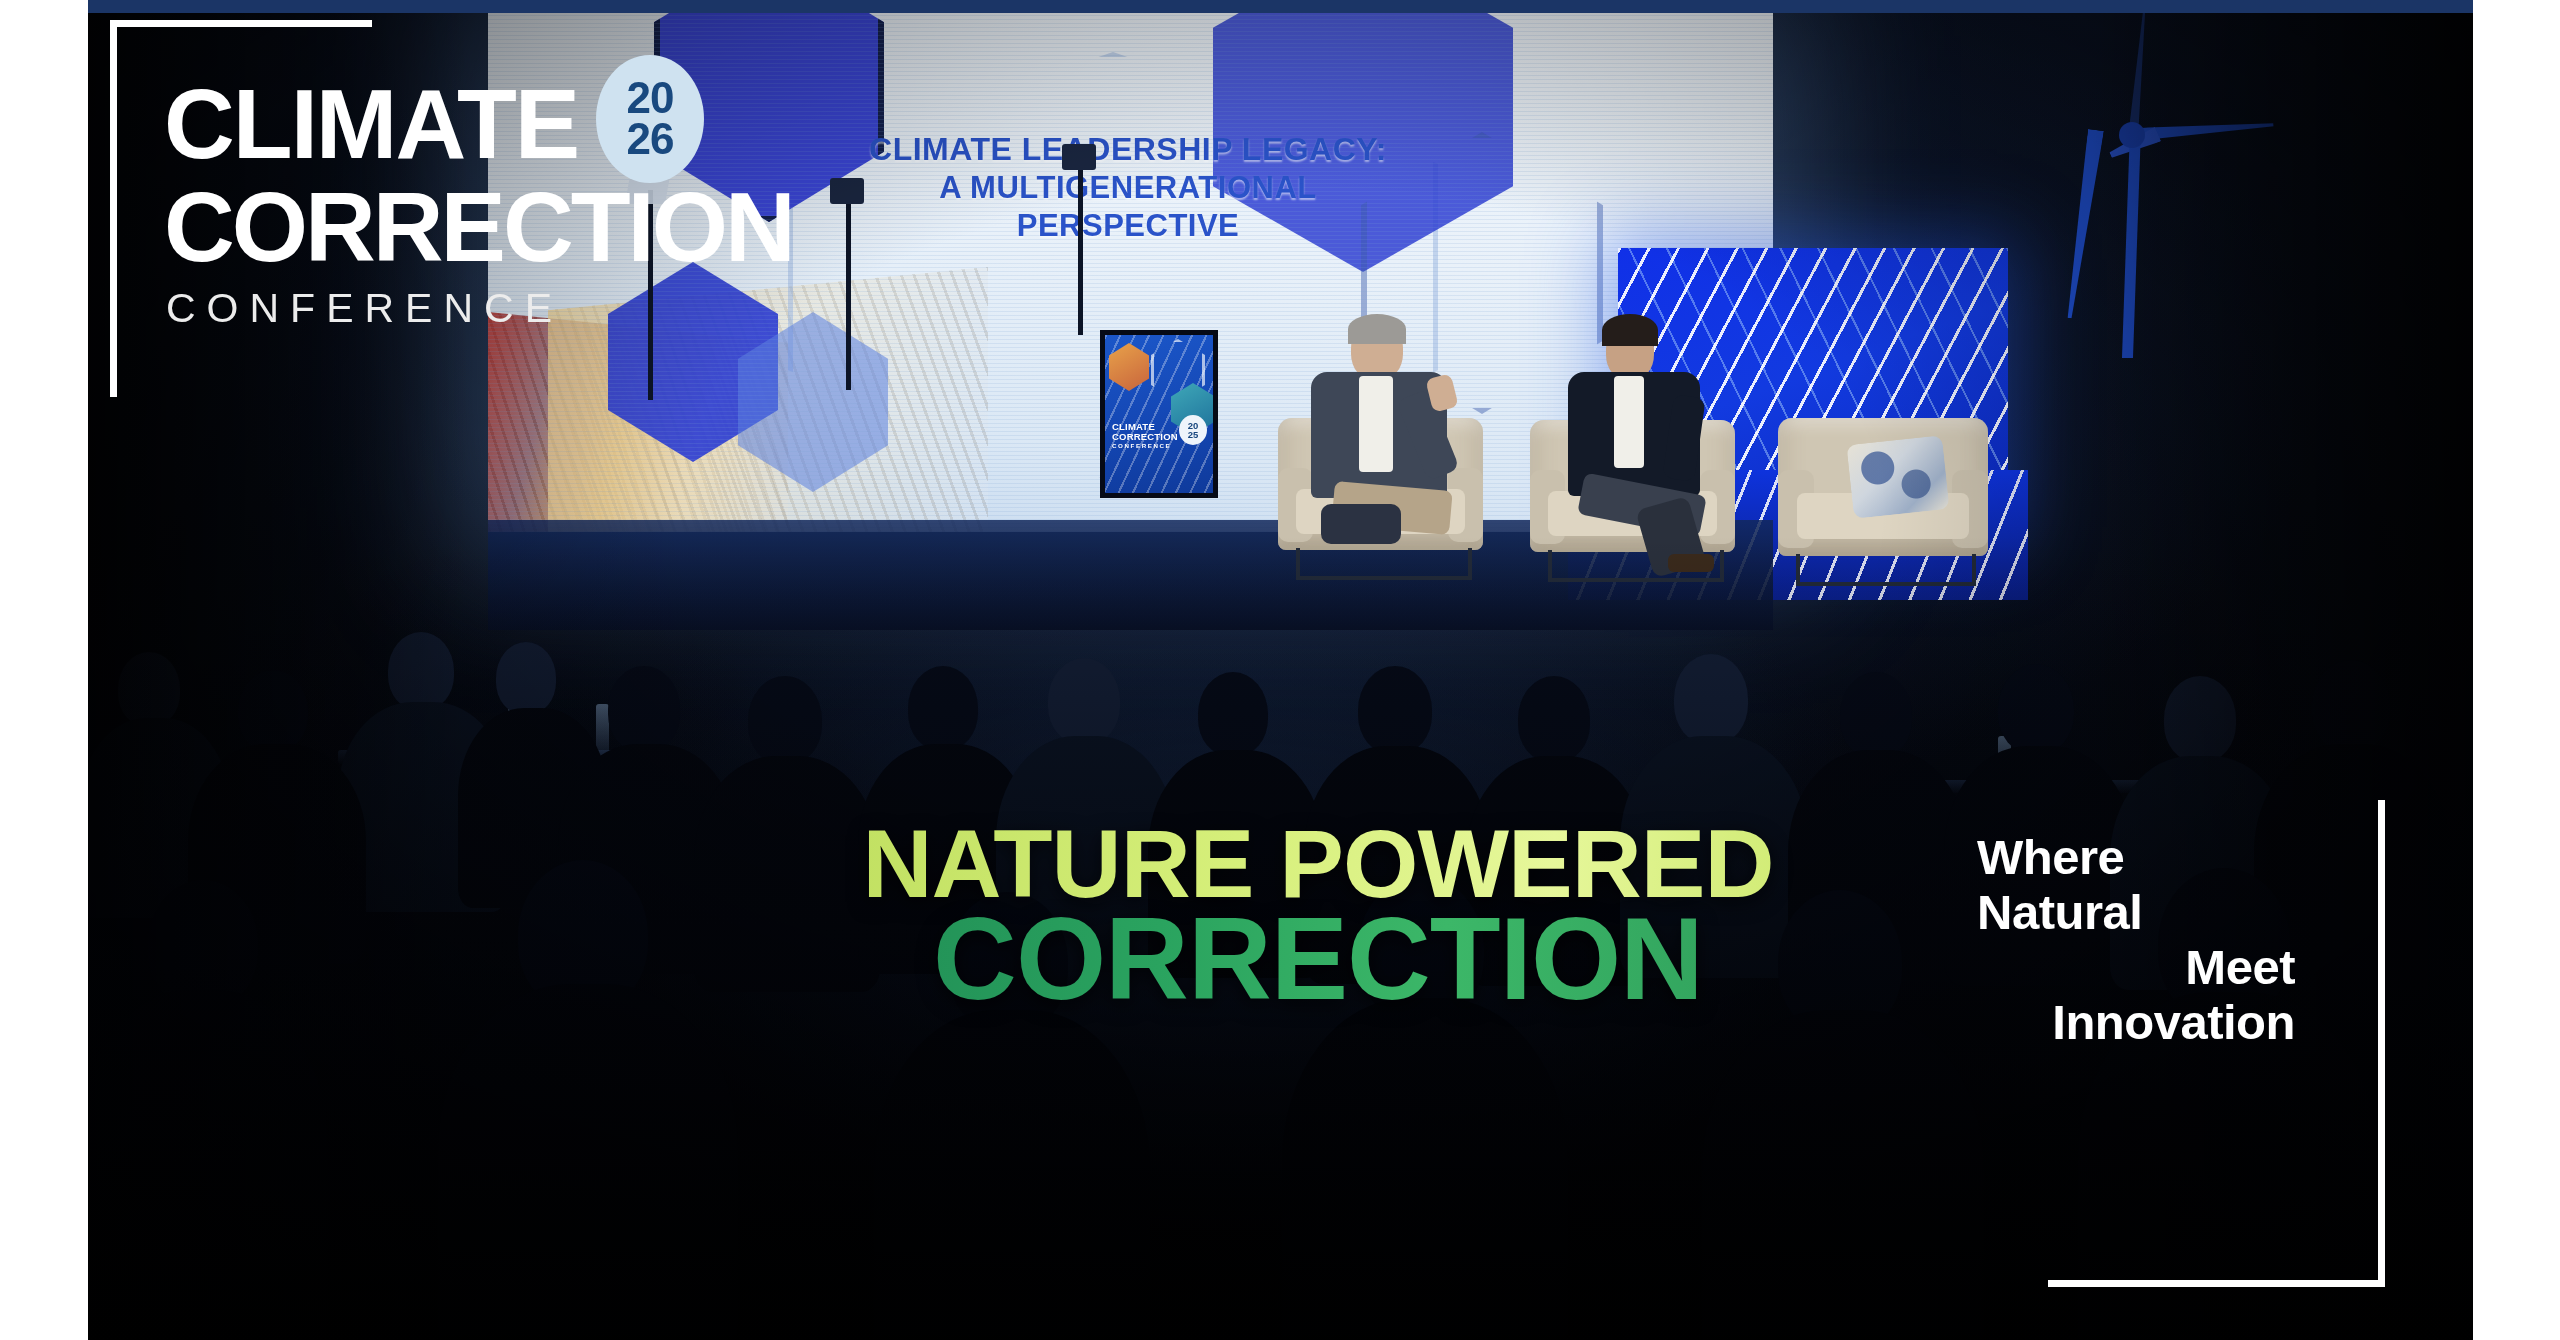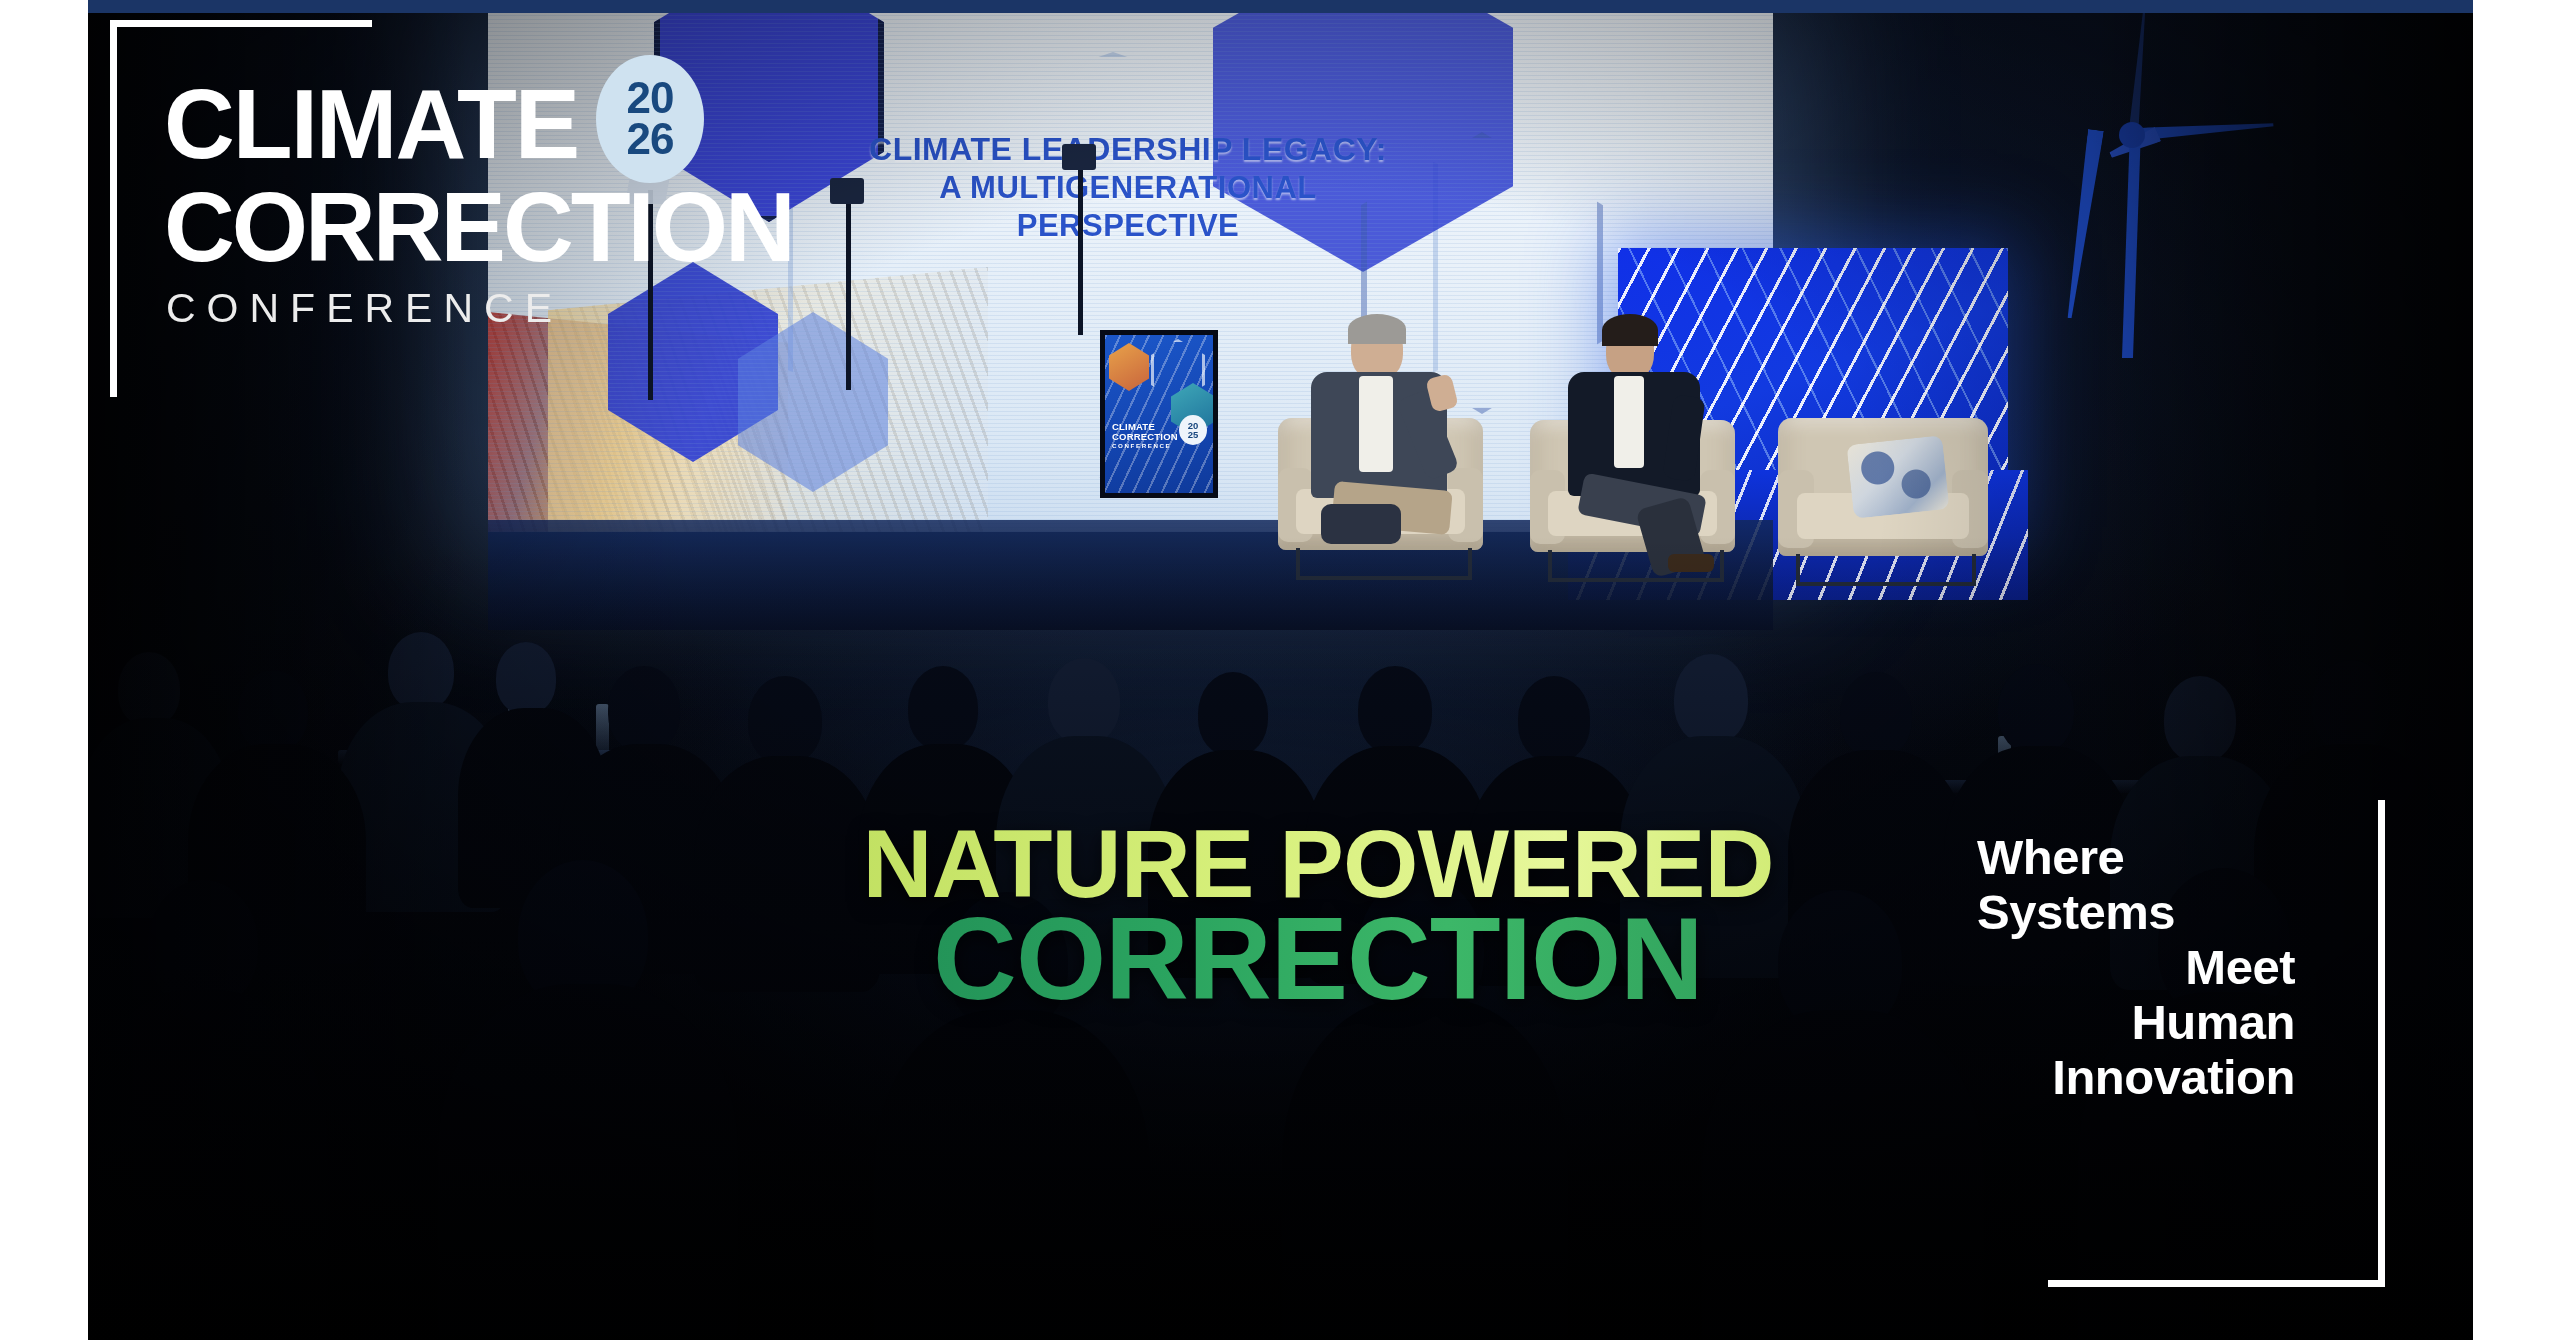--- a/index.html
+++ b/index.html
@@ -410,21 +410,20 @@
     <div class="headline">
       <div class="hl-1">NATURE POWERED</div>
       <div class="hl-2">CORRECTION</div>
     </div>
 
 
     <div class="tag">
       <div class="tag-bracket"></div>
       <div class="tag-lines">
         <div class="tl-a">Where</div>
-        <div class="tl-a">Systems</div>
+        <div class="tl-a">Natural</div>
         <div class="tl-b">Meet</div>
-        <div class="tl-b">Human</div>
         <div class="tl-b">Innovation</div>
       </div>
     </div>
 
   </div>
 </div>
 
 </body></html>

